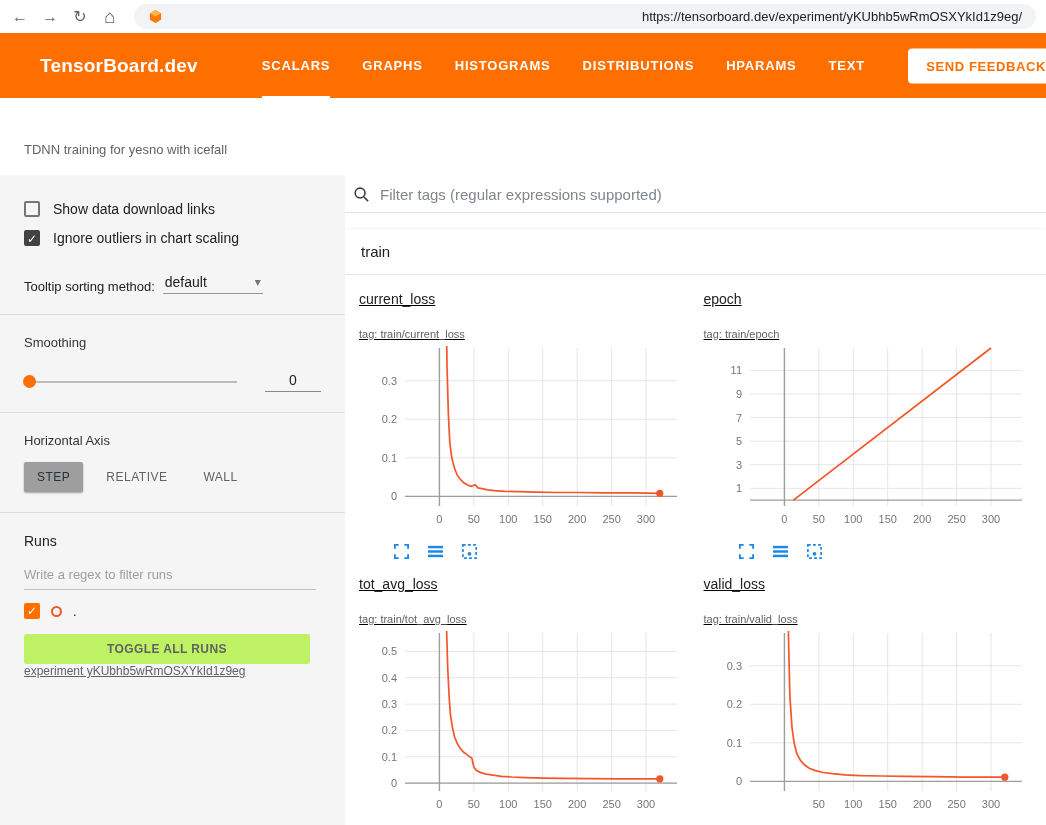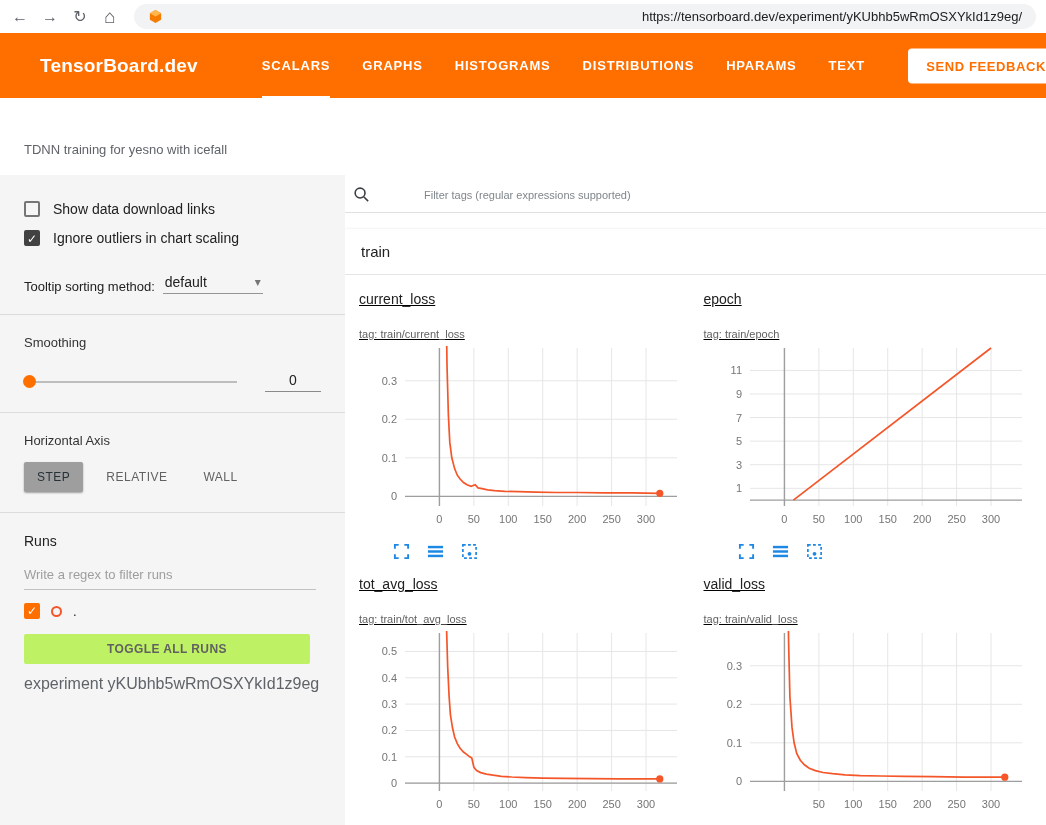--- a/index.html
+++ b/index.html
@@ -61,27 +61,27 @@
   .runs-input { display:block; width:292px; margin-top:12px; background:transparent; border:none; outline:none;
                 border-bottom:1px solid #c2c2c2; font-size:13px; color:#212121; padding:6px 0 7px; font-family:inherit; }
   .runs-input::placeholder { color:#9e9e9e; }
   .run-row { display:flex; align-items:center; gap:11px; margin-top:13px; cursor:pointer; }
   .run-cb { width:16px; height:16px; border-radius:2px; background:#ff6f00; color:#fff; font-size:12px;
             line-height:16px; text-align:center; flex:0 0 auto; }
   .run-swatch { width:11px; height:11px; border-radius:50%; border:2px solid #f4562a; flex:0 0 auto; }
   .run-label { font-size:13px; color:#212121; }
   .toggle-btn { margin-top:15px; width:286px; background:#bef264; color:#616161; text-align:center;
                 padding:8px 0; font-size:12px; font-weight:bold; letter-spacing:.4px; border-radius:2px; cursor:pointer; }
-  .exp-caption { margin-top:11px; font-size:16px; color:#5f6368; }
+  .exp-caption { margin-top:0; font-size:12px; color:#5f6368;text-decoration:underline; }
 
   
   .main { flex:1; background:#fff; overflow:hidden; }
   .filter-row { display:flex; align-items:center; gap:10px; padding:11px 12px 9px 8px; border-bottom:1px solid #e0e0e0; }
   .filter-row svg { flex:0 0 auto; }
-  .filter-input { flex:1; border:none; outline:none; font-size:11px; color:#000000; font-family:inherit; background:transparent;margin-left:44px; }
+  .filter-input { flex:1; border:none; outline:none; font-size:15px; color:#000000; font-family:inherit; background:transparent; }
   .filter-input::placeholder { color:#80868b; }
 
   .card { margin-top:16px; background:#fff; box-shadow:0 1px 3px rgba(0,0,0,.22); }
   .card-header { padding:14px 16px; font-size:15px; color:#212121; border-bottom:1px solid #e5e5e5; cursor:pointer; }
   .charts-grid { display:grid; grid-template-columns:1fr 1fr; padding:16px 4px 0 14px; column-gap:6px; row-gap:16px;text-decoration:underline; }
   .chart-title { font-size:14px; color:#212121; }
   .chart-tag { font-size:11px; color:#616161; margin-top:21px; }
   svg.chart { width:330px; height:196px; display:block; margin-top:2px; }
   svg.chart text.tick { font-size:11px; fill:#757575; font-family:"Liberation Sans","DejaVu Sans",sans-serif; }
   .chart-toolbar { display:flex; gap:17px; margin:5px 0 0 34px; }

